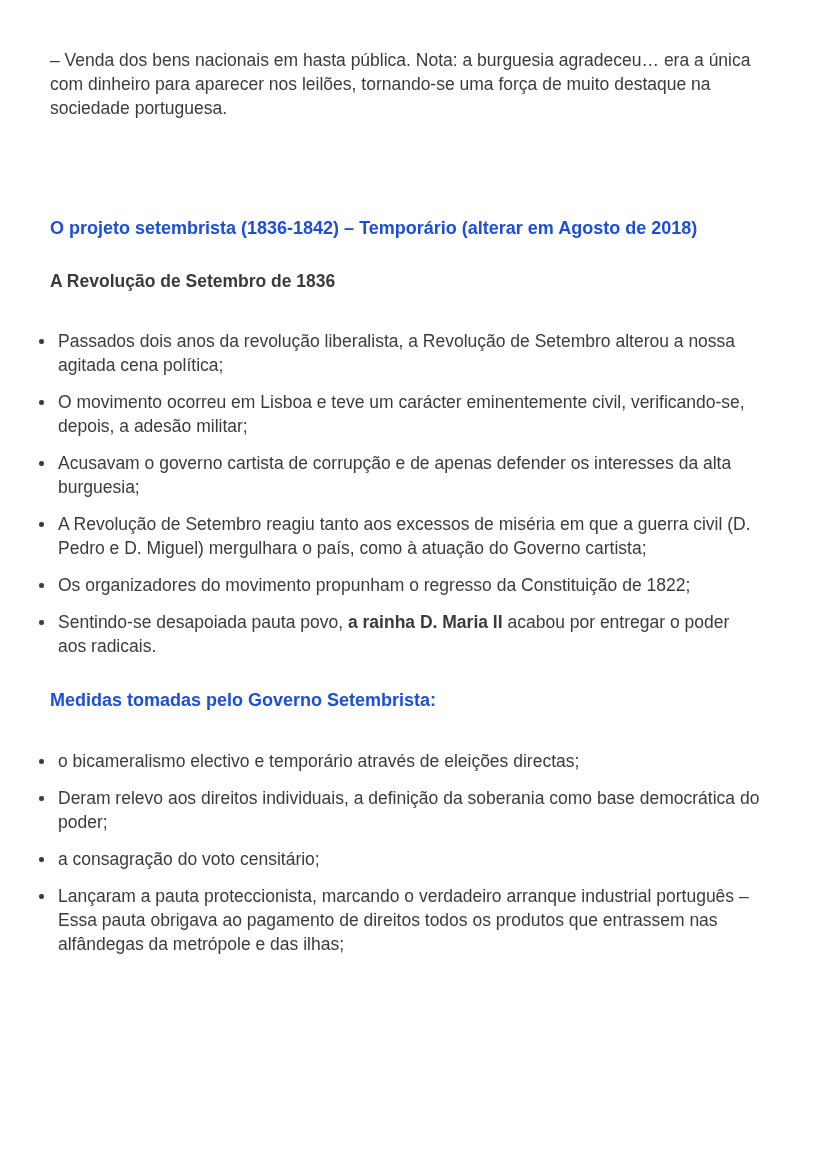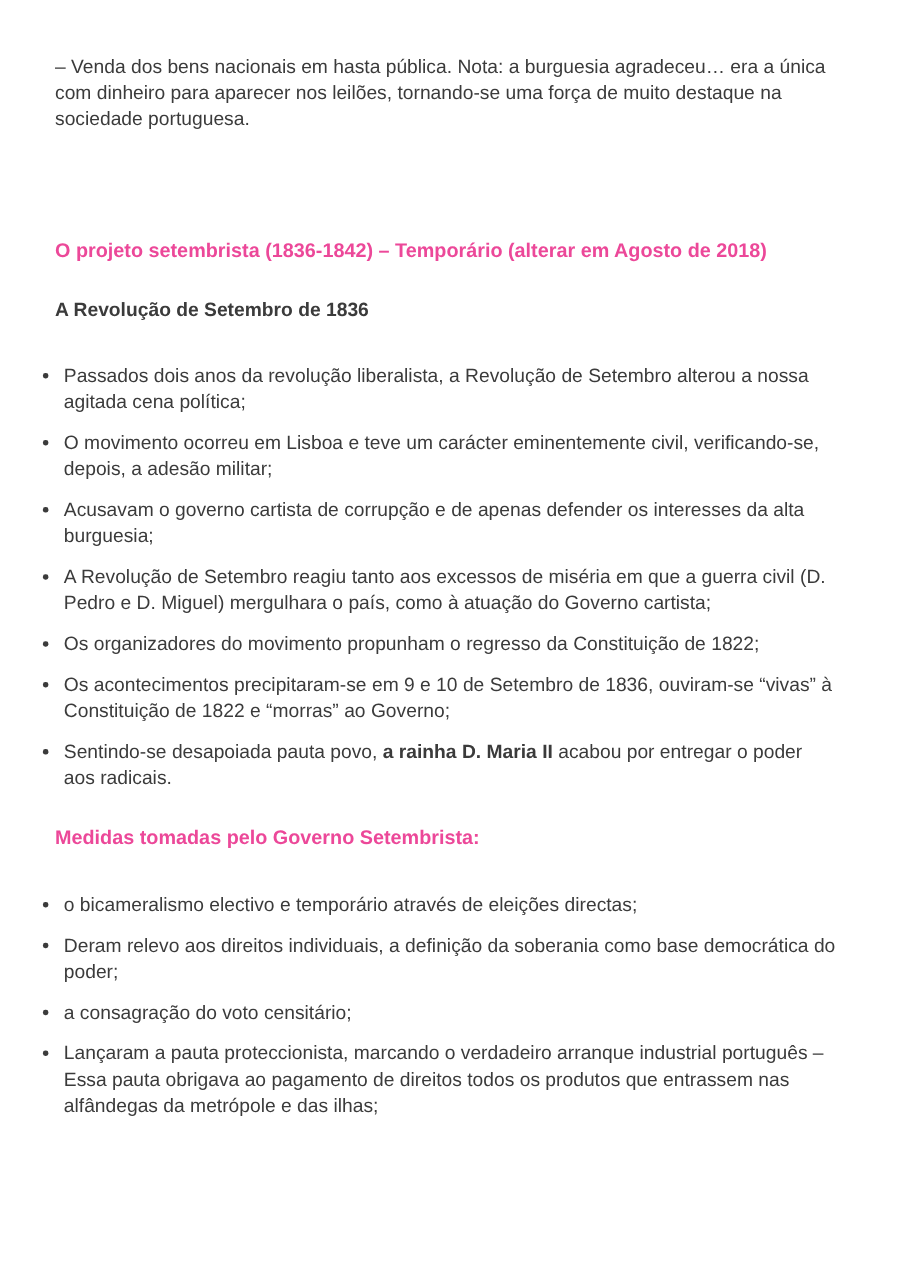--- a/index.html
+++ b/index.html
@@ -21,21 +21,21 @@
   }
   .para {
     font-size: 17.5px;
     line-height: 24px;
     margin: 0;
   }
   .heading {
     font-size: 18px;
     line-height: 25px;
     font-weight: bold;
-    color: #ec4899;
+    color: #1d4ed8;
     margin: 0;
   }
   .heading-1 { margin-top: 96px; }
   .sub-para  { margin-top: 28px; font-weight: bold; }
   .heading-2 { margin-top: 30px; }
   ul.bullets {
     list-style: none;
     margin: 36px 0 0 8px;
     padding: 0;
   }
@@ -79,23 +79,20 @@
     <li>
       <span>Acusavam o governo cartista de corrupção e de apenas defender os interesses da alta burguesia;</span>
     </li>
     <li>
       <span>A Revolução de Setembro reagiu tanto aos excessos de miséria em que a guerra civil (D. Pedro e D. Miguel) mergulhara o país, como à atuação do Governo cartista;</span>
     </li>
     <li>
       <span>Os organizadores do movimento propunham o regresso da Constituição de 1822;</span>
     </li>
     <li>
-      <span>Os acontecimentos precipitaram-se em 9 e 10 de Setembro de 1836, ouviram-se “vivas” à Constituição de 1822 e “morras” ao Governo;</span>
-    </li>
-    <li>
       <span>Sentindo-se desapoiada pauta povo, </span><strong>a rainha D. Maria II</strong><span> acabou por entregar o poder aos radicais.</span>
     </li>
   </ul>
 
   <h2 class="heading heading-2">Medidas tomadas pelo Governo Setembrista:</h2>
 
   <ul class="bullets">
     <li>
       <span>o bicameralismo electivo e temporário através de eleições directas;</span>
     </li>

